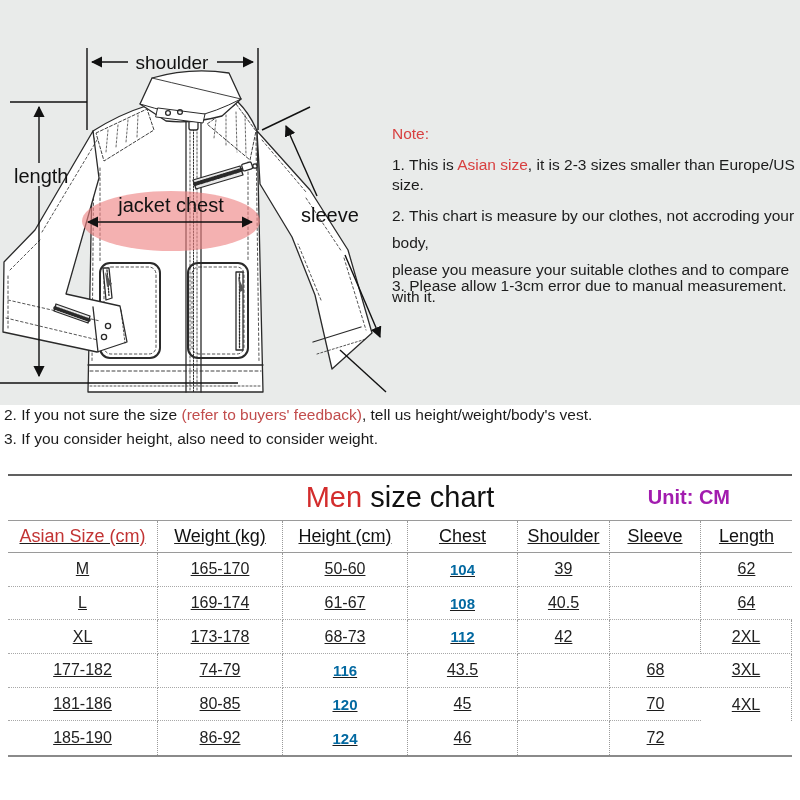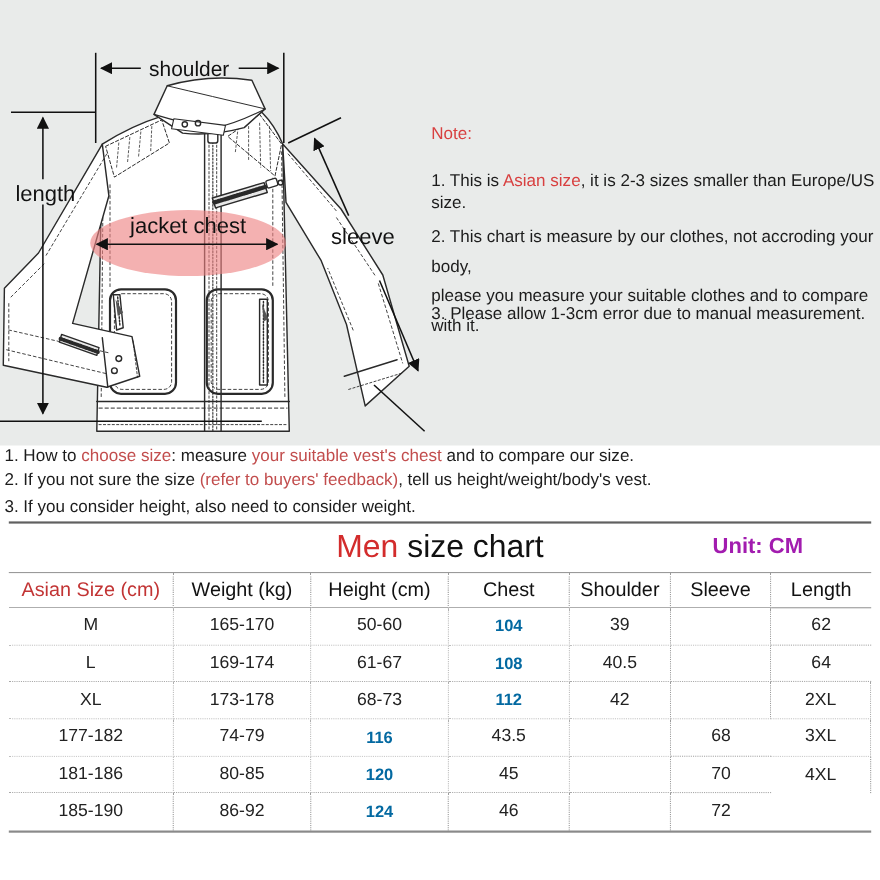--- a/index.html
+++ b/index.html
@@ -5,21 +5,21 @@
   html,body{margin:0;padding:0;}
   body{
     width:800px;height:800px;position:relative;background:#ffffff;
     font-family:"Liberation Sans", sans-serif;color:#1c1c1c;overflow:hidden;
   }
   .top{position:absolute;left:0;top:0;width:800px;height:405px;background:#e9ebea;}
   .jacket-svg{position:absolute;left:0;top:0;}
 
   
   .notes{position:absolute;left:392px;top:108px;width:404px;font-size:15.5px;line-height:20px;}
-  .notes .heading{position:absolute;top:4px;left:0;font-weight:400;}
+  .notes .heading{position:absolute;top:16px;left:0;font-weight:400;}
   .notes .n1{position:absolute;top:47px;left:0;margin:0;width:404px;}
   .notes .n2{position:absolute;top:94px;left:0;margin:0;width:404px;line-height:27px;}
   .notes .n2 .line{display:block;}
   .notes .n3{position:absolute;top:168px;left:0;margin:0;width:404px;}
   .red{color:#d84040;}
   .soft-red{color:#c24d4d;}
 
   
   .tips{position:absolute;left:4px;top:404px;width:780px;font-size:15.5px;}
   .tips p{margin:0;line-height:22px;}
@@ -27,21 +27,21 @@
 
   
   .size-table{position:absolute;left:8px;top:474px;width:784px;
     border-top:2px solid #606060;border-bottom:2px solid #8a8a8a;}
   .title-row{position:relative;height:44px;border-bottom:1px solid #9a9a9a;}
   .tbl-title{position:absolute;left:50%;transform:translateX(-50%);top:5px;
     font-size:29px;color:#111;white-space:pre;}
   .tbl-title .men{color:#d32c2c;}
   .unit{position:absolute;right:62px;top:10px;font-size:20px;font-weight:bold;color:#a21caf;}
   .grid{display:grid;grid-template-columns:150px 125px 125px 110px 92px 91px 91px;
-    grid-template-rows:32px repeat(6,33.7px);}
+    grid-template-rows:32px repeat(6,33.7px);text-decoration:underline;}
   .cell{display:flex;align-items:center;justify-content:center;
     border-right:1px dotted #9a9a9a;border-bottom:1px dotted #a8a8a8;
     font-size:16px;color:#222;}
   .cell.lastcol{border-right:none;}
   .cell.hdr{font-size:18px;color:#111;border-bottom:1px solid #9a9a9a;}
   .cell.hdr.asian{color:#c23434;}
   .cell.chest{font-weight:bold;font-size:15px;color:#0369a1;}
   .cell.lastrow{border-bottom:none;}
 </style>
 </head>
@@ -166,21 +166,20 @@
     <p class="n1"><span>1. This is </span><span class="red">Asian size</span><span>, it is 2-3 sizes smaller than Europe/US size.</span></p>
     <p class="n2">
         <span class="line">2. This chart is measure by our clothes, not accroding your body,</span>
         <span class="line">please you measure your suitable clothes and to compare with it.</span>
       </p>
     <p class="n3">3. Please allow 1-3cm error due to manual measurement.</p>
   </div>
 </div>
 
 <div class="tips">
-  <p><span>1. How to </span><span class="soft-red">choose size</span><span>: measure </span><span class="soft-red">your suitable vest's chest</span><span> and to compare our size.</span></p>
   <p><span>2. If you not sure the size </span><span class="soft-red">(refer to buyers' feedback)</span><span>, tell us height/weight/body's vest.</span></p>
   <p class="t3">3. If you consider height, also need to consider weight.</p>
 </div>
 
 <div class="size-table">
   <div class="title-row">
     <div class="tbl-title"><span class="men">Men</span><span> size chart</span></div>
     <div class="unit">Unit: CM</div>
   </div>
   <div class="grid">

